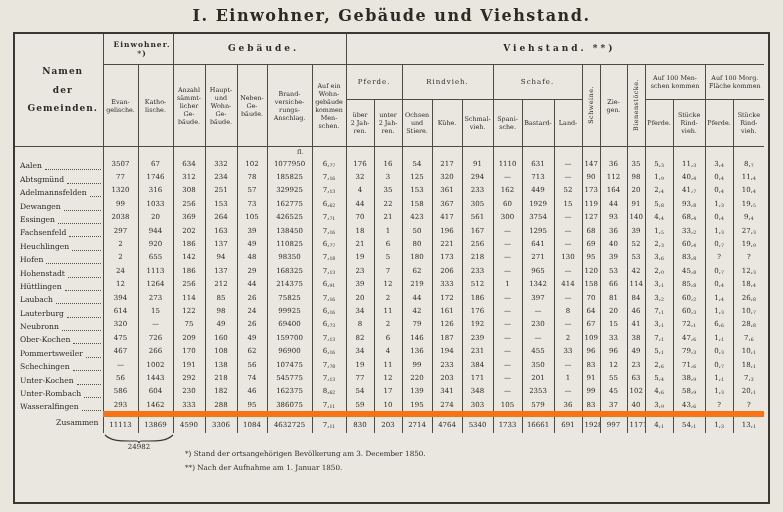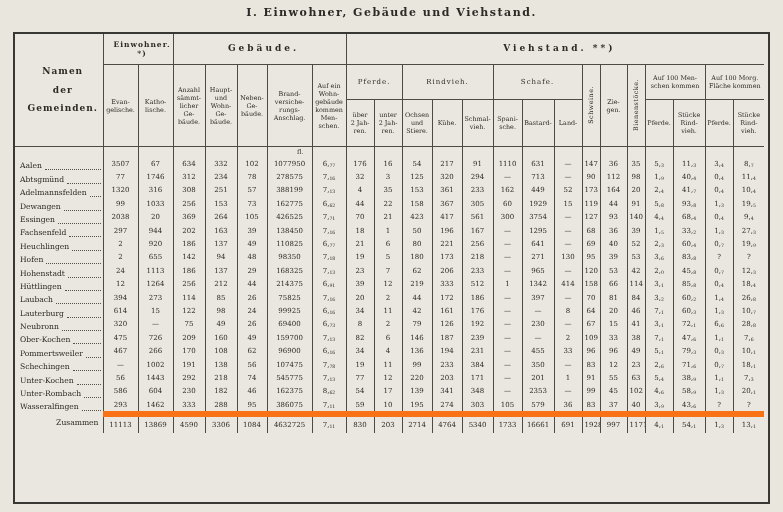--- a/index.html
+++ b/index.html
@@ -4,21 +4,21 @@
 <style>
   html,body{margin:0;padding:0;}
   body{
     width:783px;height:512px;position:relative;overflow:hidden;
     background:#e9e6de;
     font-family:"DejaVu Serif","Liberation Serif",serif;
     color:#2b2a25;
   }
   .page-title{
     position:absolute;top:6px;left:0;width:100%;
-    text-align:center;font-size:11px;font-weight:bold;letter-spacing:1.5px;
+    text-align:center;font-size:16px;font-weight:bold;letter-spacing:1.5px;
   }
   .outerbox{
     position:absolute;left:13px;top:32px;width:753px;height:468px;
     border:2px solid #3a3832;background:#eae7e0;
   }
   table{border-collapse:collapse;table-layout:fixed;width:749px;margin:0;}
   th,td{overflow:hidden;vertical-align:middle;}
   thead th{
     border:1px solid #4d4a42;font-weight:normal;
     font-size:6.4px;line-height:1.25;text-align:center;padding:1px;
@@ -224,21 +224,21 @@
         <tr class="data-row">
           <td class="name-cell">
             <span class="nm">Abtsgmünd</span>
             <span class="leader"></span>
           </td>
           <td class="num">77</td>
           <td class="num">1746</td>
           <td class="num">312</td>
           <td class="num">234</td>
           <td class="num">78</td>
-          <td class="num">278575</td>
+          <td class="num">185825</td>
           <td class="num"><span>7,<span class="dec">16</span></span></td>
           <td class="num">32</td>
           <td class="num">3</td>
           <td class="num">125</td>
           <td class="num">320</td>
           <td class="num">294</td>
           <td class="num">—</td>
           <td class="num">713</td>
           <td class="num">—</td>
           <td class="num">90</td>
@@ -252,21 +252,21 @@
         <tr class="data-row">
           <td class="name-cell">
             <span class="nm">Adelmannsfelden</span>
             <span class="leader"></span>
           </td>
           <td class="num">1320</td>
           <td class="num">316</td>
           <td class="num">308</td>
           <td class="num">251</td>
           <td class="num">57</td>
-          <td class="num">388199</td>
+          <td class="num">329925</td>
           <td class="num"><span>7,<span class="dec">13</span></span></td>
           <td class="num">4</td>
           <td class="num">35</td>
           <td class="num">153</td>
           <td class="num">361</td>
           <td class="num">233</td>
           <td class="num">162</td>
           <td class="num">449</td>
           <td class="num">52</td>
           <td class="num">173</td>
@@ -748,13 +748,25 @@
           <td class="num">997</td>
           <td class="num">1171</td>
           <td class="num"><span>4,<span class="dec">1</span></span></td>
           <td class="num"><span>54,<span class="dec">1</span></span></td>
           <td class="num"><span>1,<span class="dec">3</span></span></td>
           <td class="num"><span>13,<span class="dec">1</span></span></td>
         </tr>
       </tbody>
   </table>
 
+  <div class="below">
+    <div class="brace-wrap">
+      <svg width="70" height="9" viewBox="0 0 70 9">
+        <path d="M1,1 C8,8 20,7 32,7 C34,7 35,7.5 35,9 C35,7.5 36,7 38,7 C50,7 62,8 69,1" fill="none" stroke="#3a3832" stroke-width="1.1"></path>
+      </svg>
+      <div class="combined">24982</div>
+    </div>
+    <div class="footnotes">
+      <div>*) Stand der ortsangehörigen Bevölkerung am 3. December 1850.</div>
+      <div>**) Nach der Aufnahme am 1. Januar 1850.</div>
+    </div>
+  </div>
 </div>
 
 </body></html>

